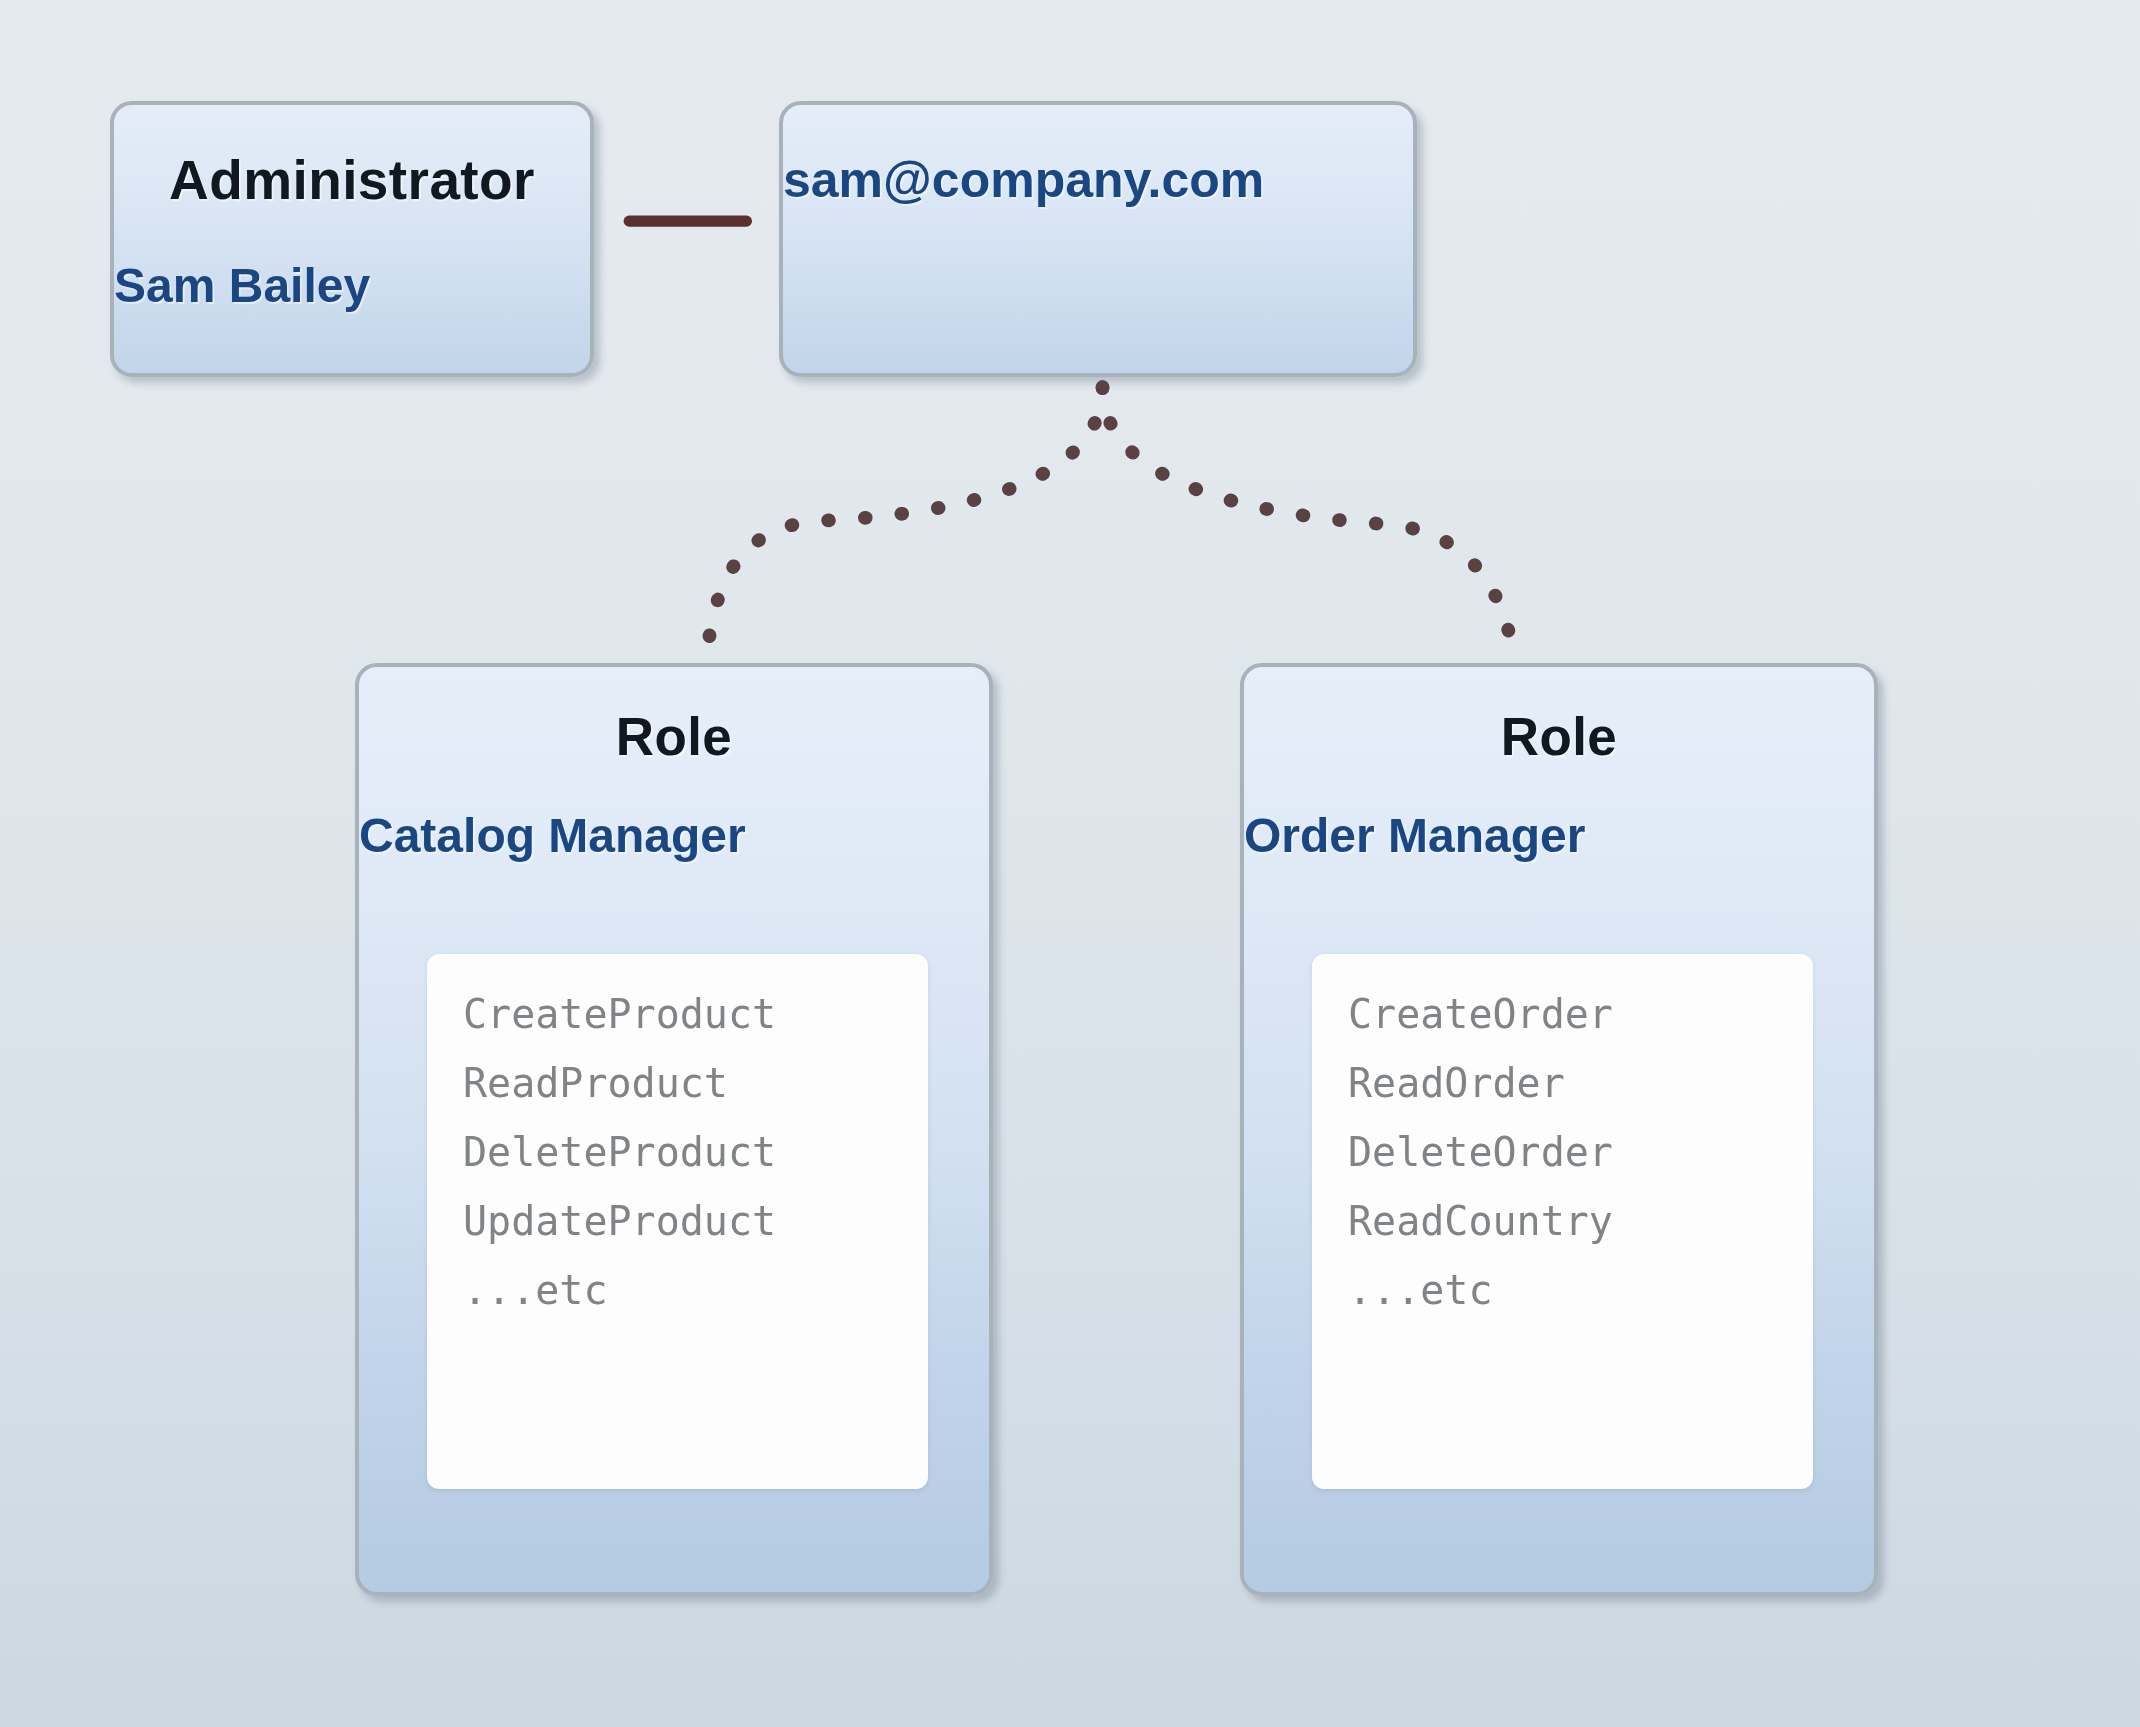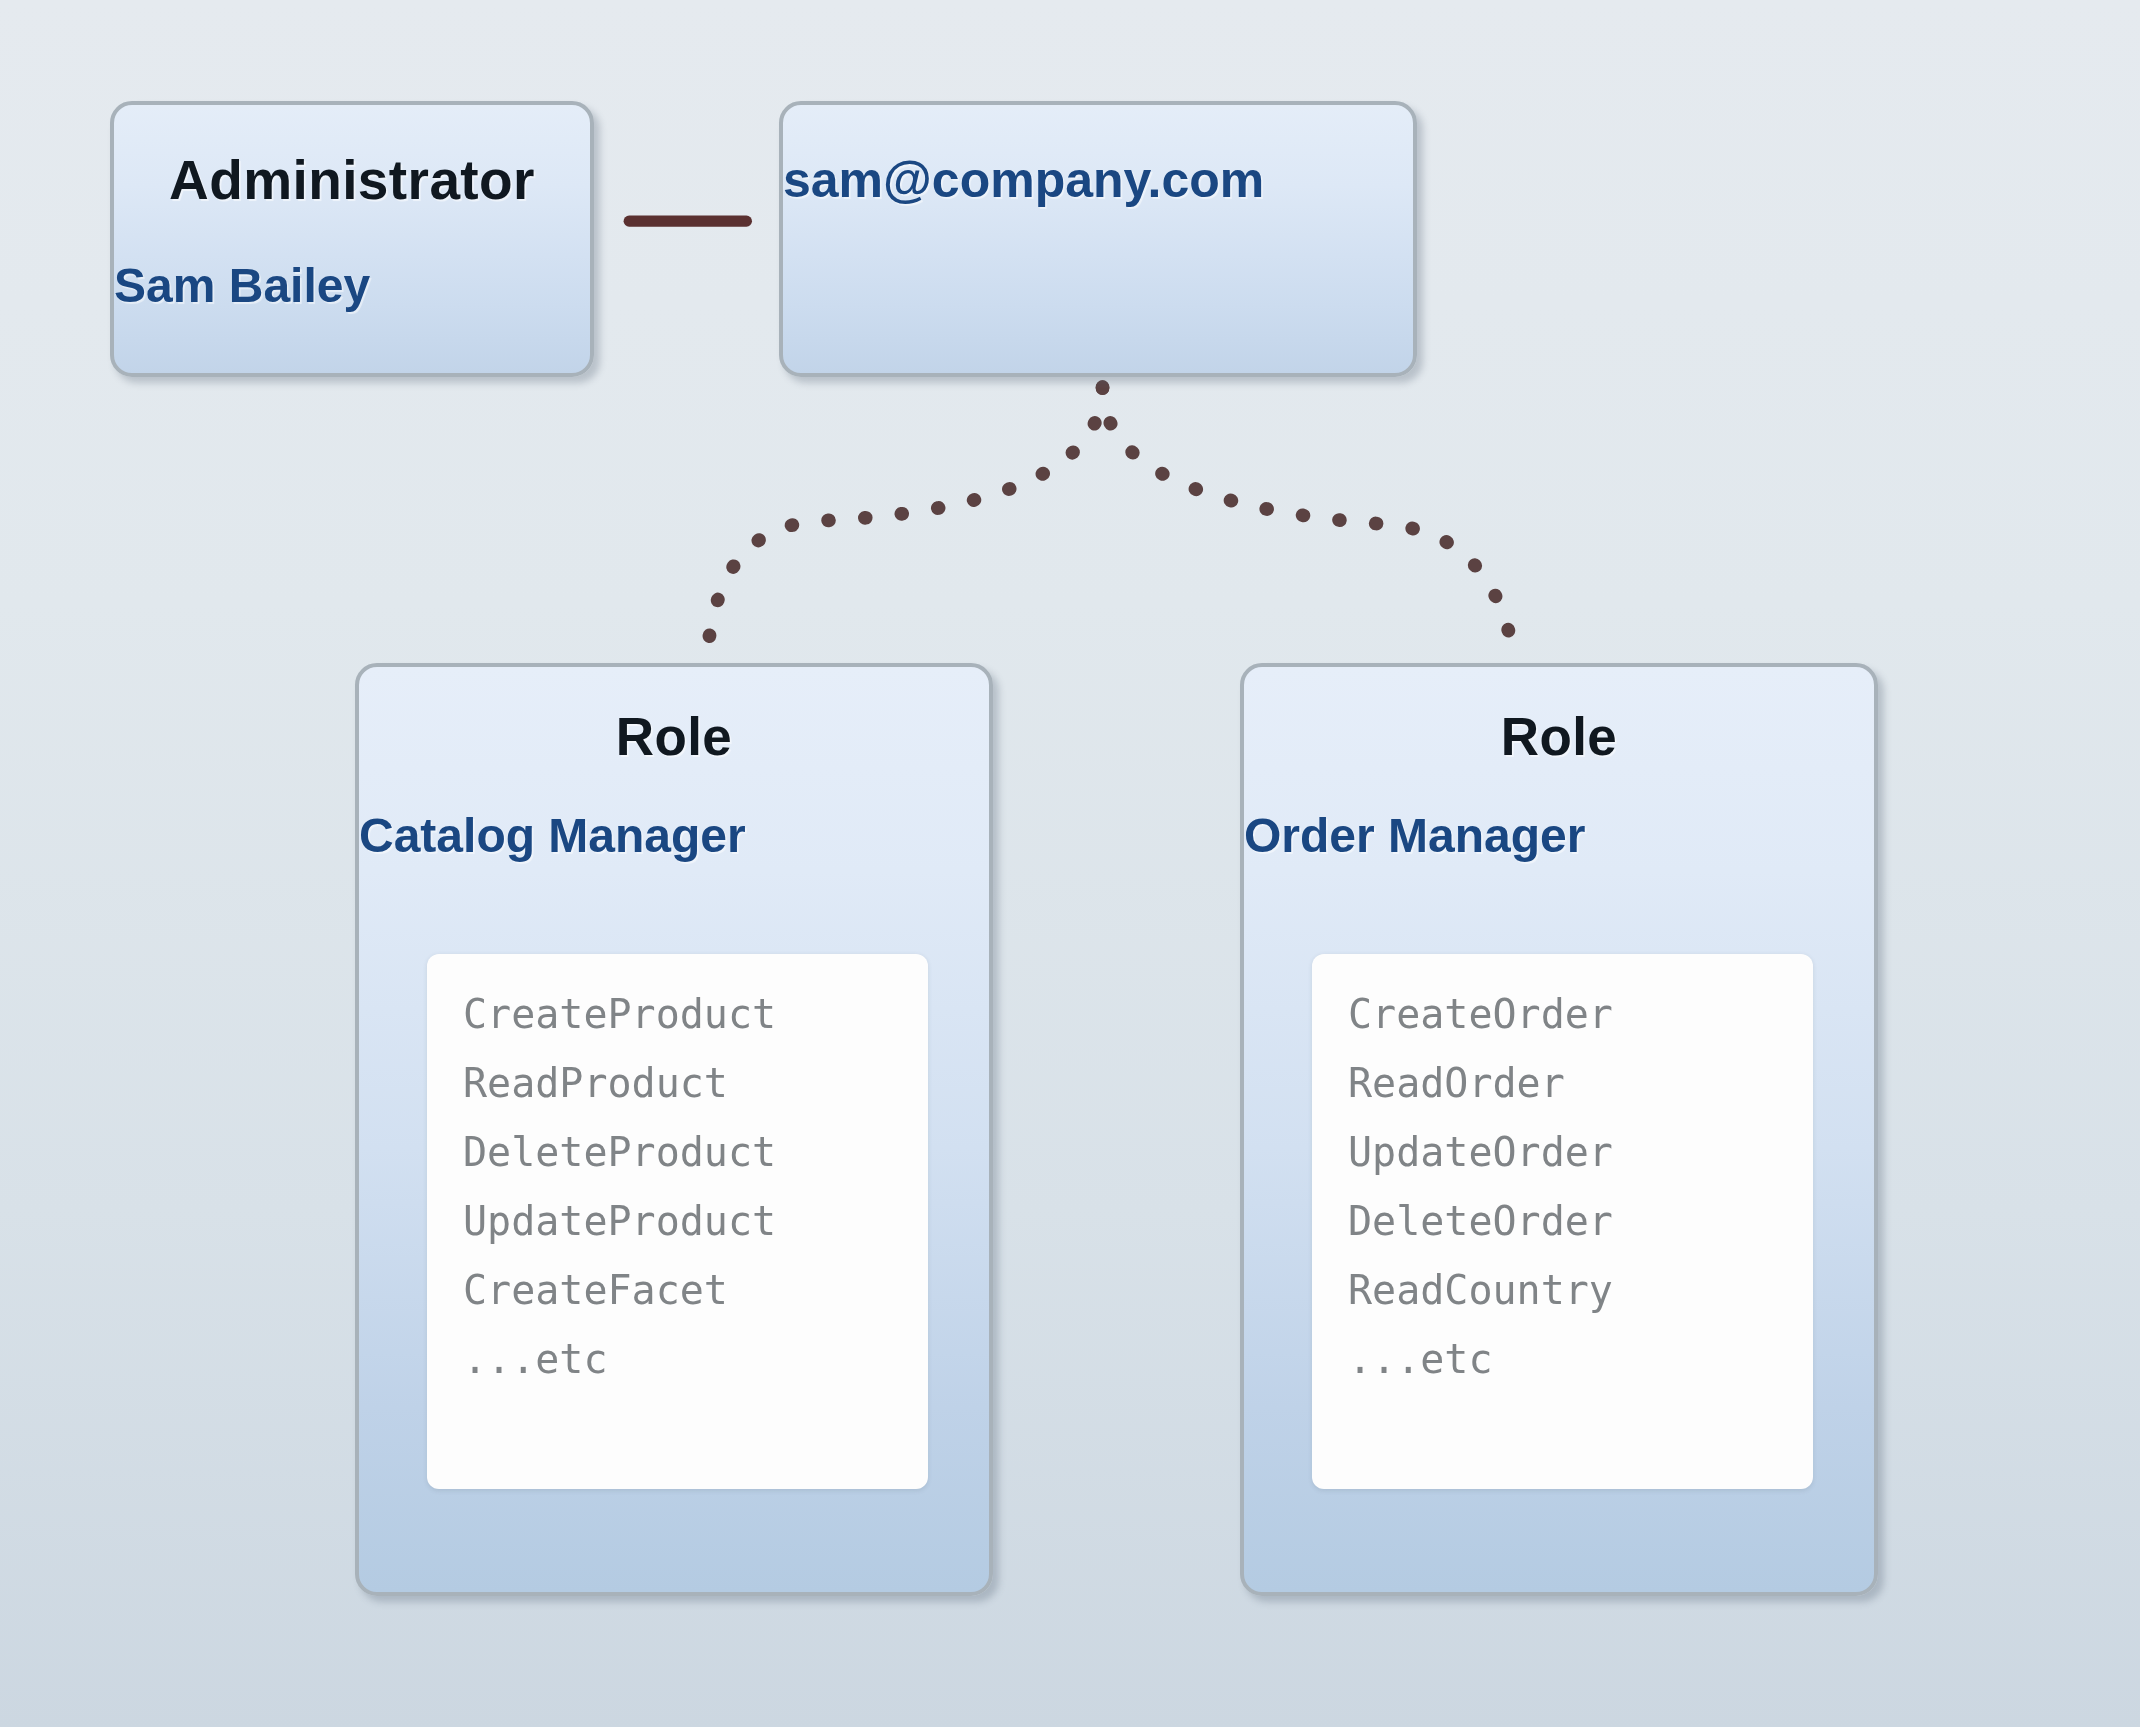--- a/index.html
+++ b/index.html
@@ -158,32 +158,30 @@
   </div>
 
   <div class="role-box" id="role-catalog">
     <div class="entity-type">Role</div>
     <div class="entity-value">Catalog Manager</div>
     <div class="perm-card">
         <div class="perm-line">CreateProduct</div>
         <div class="perm-line">ReadProduct</div>
         <div class="perm-line">DeleteProduct</div>
         <div class="perm-line">UpdateProduct</div>
-        <div class="perm-line">CreateFacet</div>
         <div class="perm-line">...etc</div>
       </div>
   </div>
 
   <div class="role-box" id="role-order">
     <div class="entity-type">Role</div>
     <div class="entity-value">Order Manager</div>
     <div class="perm-card">
         <div class="perm-line">CreateOrder</div>
         <div class="perm-line">ReadOrder</div>
-        <div class="perm-line">UpdateOrder</div>
         <div class="perm-line">DeleteOrder</div>
         <div class="perm-line">ReadCountry</div>
         <div class="perm-line">...etc</div>
       </div>
   </div>
 
 </div>
 
 
 </body></html>

